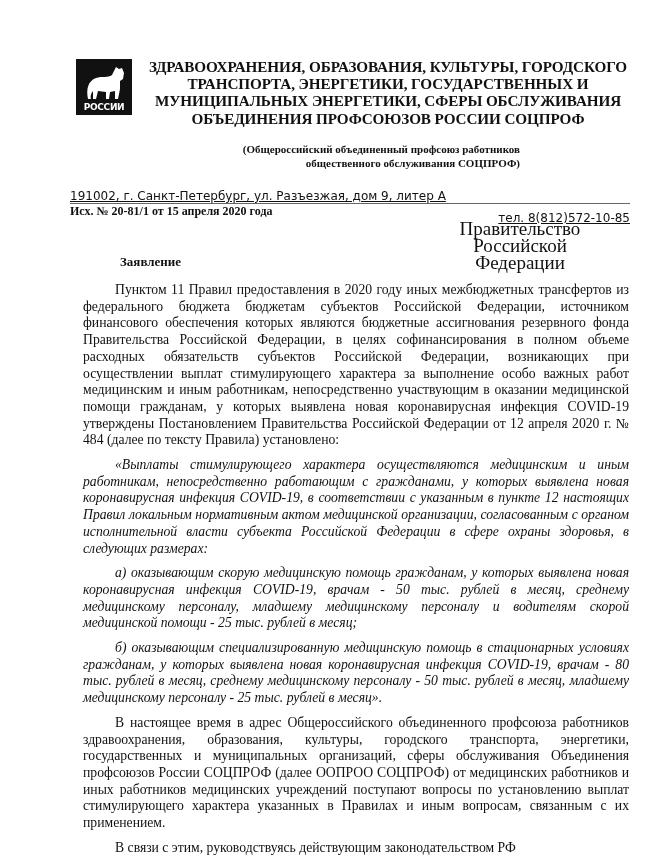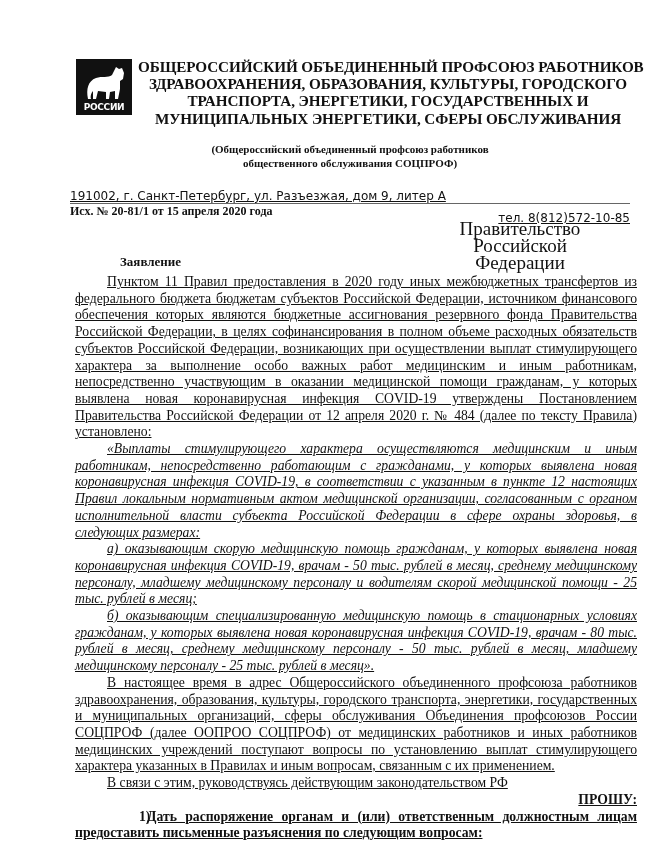--- a/index.html
+++ b/index.html
@@ -5,57 +5,57 @@
     html, body { margin: 0; padding: 0; background: #ffffff; }
     body { width: 655px; height: 856px; overflow: hidden; position: relative; color: #111; font-family: "Liberation Serif", "DejaVu Serif", serif; }
     .page { position: absolute; left: 0; top: 0; width: 655px; height: 856px; background: #fff; }
 
     .logo { position: absolute; left: 76px; top: 59px; width: 56px; height: 56px; background: #111; overflow: hidden; }
     .logo svg { display: block; }
     .logo-text { position: absolute; left: 0; bottom: 2px; width: 56px; text-align: center; color: #fff; font-family: "DejaVu Sans", sans-serif; font-weight: bold; font-size: 9px; letter-spacing: -0.3px; background: #111; line-height: 11px; }
 
     .hdr { position: absolute; left: 138px; top: 58px; width: 500px; text-align: center; font-weight: bold; font-size: 15.2px; line-height: 17.2px; letter-spacing: -0.1px; }
     .hdr div { white-space: nowrap; }
-    .hdr-sub { position: absolute; left: 180px; top: 143px; width: 340px; text-align: center; font-weight: bold; font-size: 11px; line-height: 13.5px; }
+    .hdr-sub { position: absolute; left: 180px; top: 143px; width: 340px; text-align: right; font-weight: bold; font-size: 11px; line-height: 13.5px; }
 
     .addr-row { position: absolute; left: 70px; top: 191px; width: 560px; height: 12px; border-bottom: 1px solid #666; font-family: "DejaVu Sans", sans-serif; font-size: 12px; line-height: 11px; }
     .addr-left { position: absolute; left: 0; top: 0; text-decoration: underline; }
     .addr-right { position: absolute; right: 0; top: 0; text-decoration: underline; margin-top: 22px; }
 
     .ref { position: absolute; left: 70px; top: 204px; font-weight: bold; font-size: 12px; line-height: 14px; }
 
     .addressee { position: absolute; left: 440px; top: 220px; width: 160px; text-align: center; font-size: 19px; line-height: 17px; }
 
     .title { position: absolute; left: 120px; top: 254px; font-weight: bold; font-size: 13px; line-height: 15px; }
 
     .body { position: absolute; left: 75px; top: 274px; width: 562px; font-size: 13.7px; line-height: 16.7px; text-align: justify; }
-    .body p { margin: 0; text-indent: 32px; text-decoration: underline; }
+    .body p { margin: 8px; text-indent: 32px; }
     .body p.it { font-style: italic; }
     .body p.center { text-align: right; text-indent: 0; font-weight: bold; }
     .body p.bold { font-weight: bold; }
     .num { display: inline-block; width: 40px; }
   </style>
 </head>
 <body>
 
 <div class="page">
 
   <div class="logo">
     <svg width="56" height="56" viewBox="0 0 56 56">
       <rect width="56" height="56" fill="#111"></rect>
       <path d="M12 40 C10 30 12 22 20 19 C26 17 32 19 36 16 L40 8 L43 10 L46 9 L48 14 L47 20 L44 22 L44 30 L42 40 L39 40 L39 32 L34 33 L33 40 L30 40 L30 33 L22 32 L20 40 L17 40 L17 32 C15 34 14 38 15 40 Z" fill="#fff"></path>
     </svg>
     <div class="logo-text">РОССИИ</div>
   </div>
 
   <div class="hdr">
-    <div>ОБЩЕРОССИЙСКИЙ ОБЪЕДИНЕННЫЙ ПРОФСОЮЗ РАБОТНИКОВ</div>
     <div>ЗДРАВООХРАНЕНИЯ, ОБРАЗОВАНИЯ, КУЛЬТУРЫ, ГОРОДСКОГО</div>
     <div>ТРАНСПОРТА, ЭНЕРГЕТИКИ, ГОСУДАРСТВЕННЫХ И</div>
     <div>МУНИЦИПАЛЬНЫХ ЭНЕРГЕТИКИ, СФЕРЫ ОБСЛУЖИВАНИЯ</div>
+    <div>ОБЪЕДИНЕНИЯ ПРОФСОЮЗОВ РОССИИ СОЦПРОФ</div>
   </div>
 
   <div class="hdr-sub">
     <div>(Общероссийский объединенный профсоюз работников</div>
     <div>общественного обслуживания СОЦПРОФ)</div>
   </div>
 
   <div class="addr-row">
     <span class="addr-left">191002, г. Санкт-Петербург, ул. Разъезжая, дом 9, литер А</span>
     <span class="addr-right">тел.  8(812)572-10-85</span>

